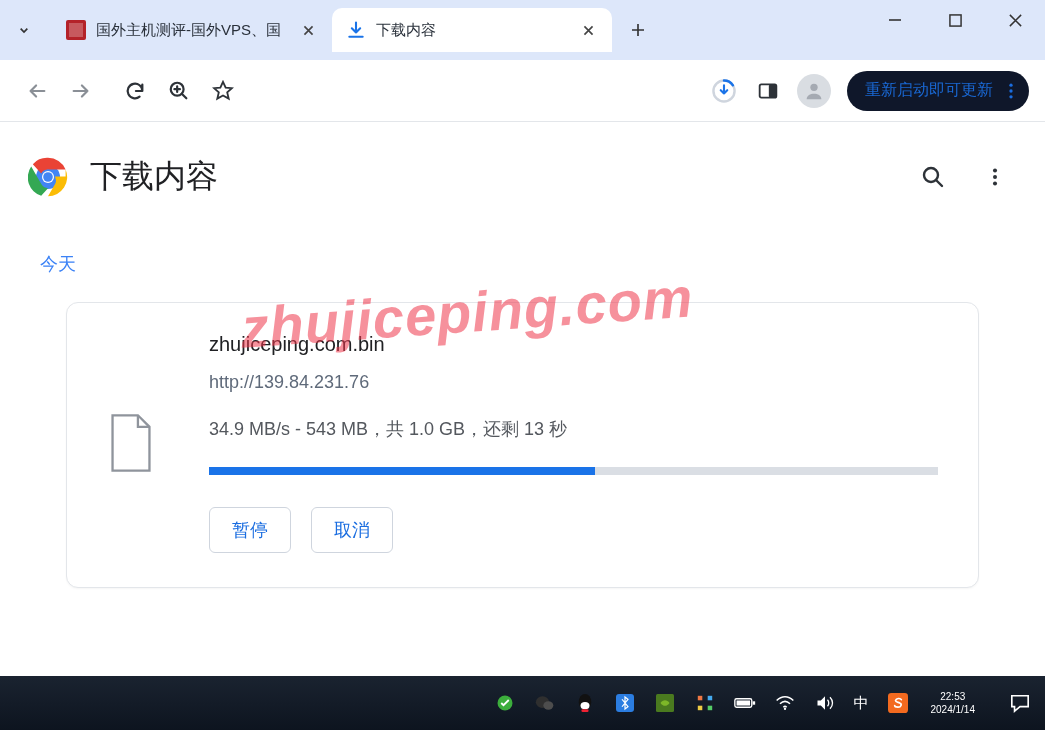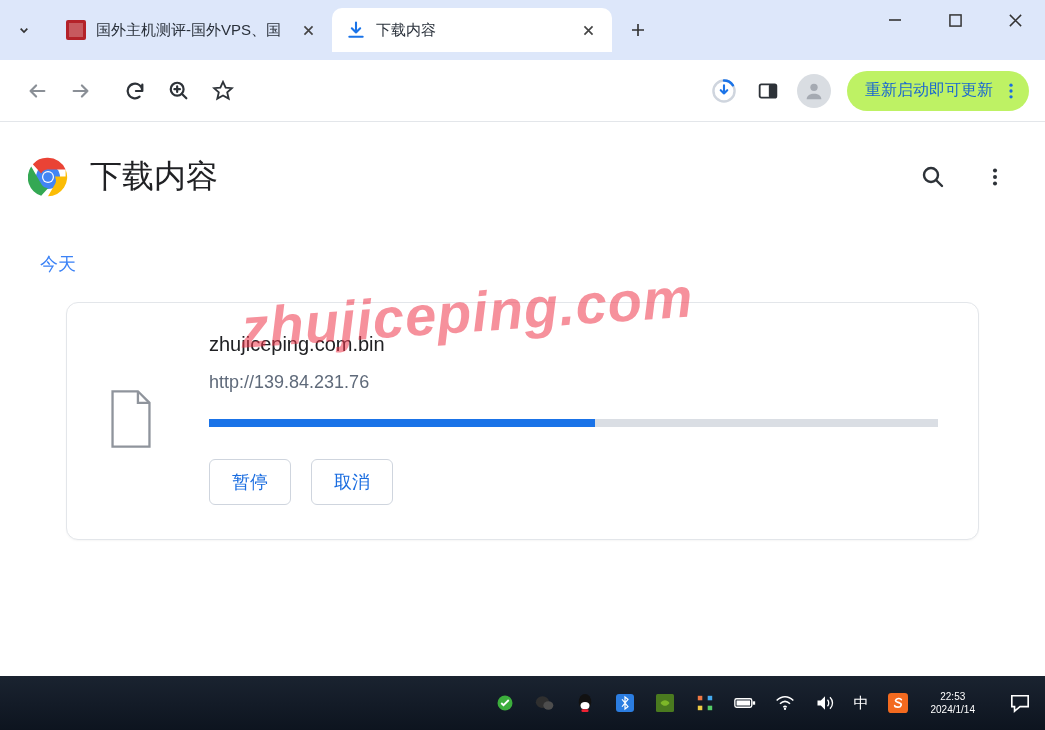--- a/index.html
+++ b/index.html
@@ -18,21 +18,21 @@
     .win-btn { width: 60px; height: 40px; display: flex; align-items: center; justify-content: center; cursor: pointer; }
 
     .toolbar { height: 62px; background: #ffffff; display: flex; align-items: center; padding: 0 16px; gap: 2px; border-bottom: 1px solid #e3e6ea; }
     .nav-btn { width: 42px; height: 42px; display: flex; align-items: center; justify-content: center; border-radius: 50%; cursor: pointer; }
     .addr-pill { height: 42px; background: #f1f3f4; border-radius: 22px; display: flex; align-items: center; padding: 0 8px 0 12px; margin-left: 8px; }
     .chrome-chip { display: flex; align-items: center; gap: 8px; padding-right: 14px; border-right: 1px solid #c7cbd1; }
     .chrome-chip-label { font-size: 17px; color: #1f2328; }
     .addr-text { font-size: 18px; color: #5b626b; padding: 0 16px; }
     .tb-icon { width: 42px; height: 42px; display:flex; align-items:center; justify-content:center; border-radius:50%; cursor:pointer; }
     .spacer { flex: 1; }
-    .update-chip { height: 40px; background: #bef264; border-radius: 20px; display: flex; align-items: center; padding: 0 8px 0 18px; gap: 8px; margin-left: 8px; }
+    .update-chip { height: 40px; background: #0f172a; border-radius: 20px; display: flex; align-items: center; padding: 0 8px 0 18px; gap: 8px; margin-left: 8px; }
     .update-label { font-size: 16px; color: #1967d2; }
     .avatar { width: 34px; height: 34px; border-radius: 50%; background: #d9dde2; display: flex; align-items: center; justify-content: center; margin: 0 6px; }
 
     .page { background: #ffffff; height: calc(100% - 56px - 62px - 54px); overflow: auto; }
     .page-header { height: 110px; display: flex; align-items: center; padding: 0 28px; }
     .page-title { font-size: 32px; color: #202124; flex: 1; margin-left: 22px; }
     .hdr-icon { width: 44px; height: 44px; display: flex; align-items: center; justify-content: center; border-radius: 50%; cursor: pointer; }
 
     .section-label { font-size: 18px; color: #3b82f6; padding: 20px 0 8px 40px; }
 
@@ -212,20 +212,21 @@
   <div class="card">
     <div class="file-icon-col">
       <svg width="48" height="60" viewBox="0 0 40 52">
         <path d="M4 2h22l10 10v38H4z" fill="#fff" stroke="#8f949c" stroke-width="2"></path>
         <path d="M26 2v10h10" fill="none" stroke="#8f949c" stroke-width="2"></path>
       </svg>
     </div>
     <div class="file-body">
       <div class="file-name">zhujiceping.com.bin</div>
       <div class="file-url">http://139.84.231.76</div>
+      <div class="file-status">34.9 MB/s - 543 MB，共 1.0 GB，还剩 13 秒</div>
       <div class="progress">
         <div class="progress-fill" style="width:53%"></div>
       </div>
       <div class="btn-row">
         <button class="pill-btn">暂停</button>
         <button class="pill-btn">取消</button>
       </div>
     </div>
   </div>
 </div>

